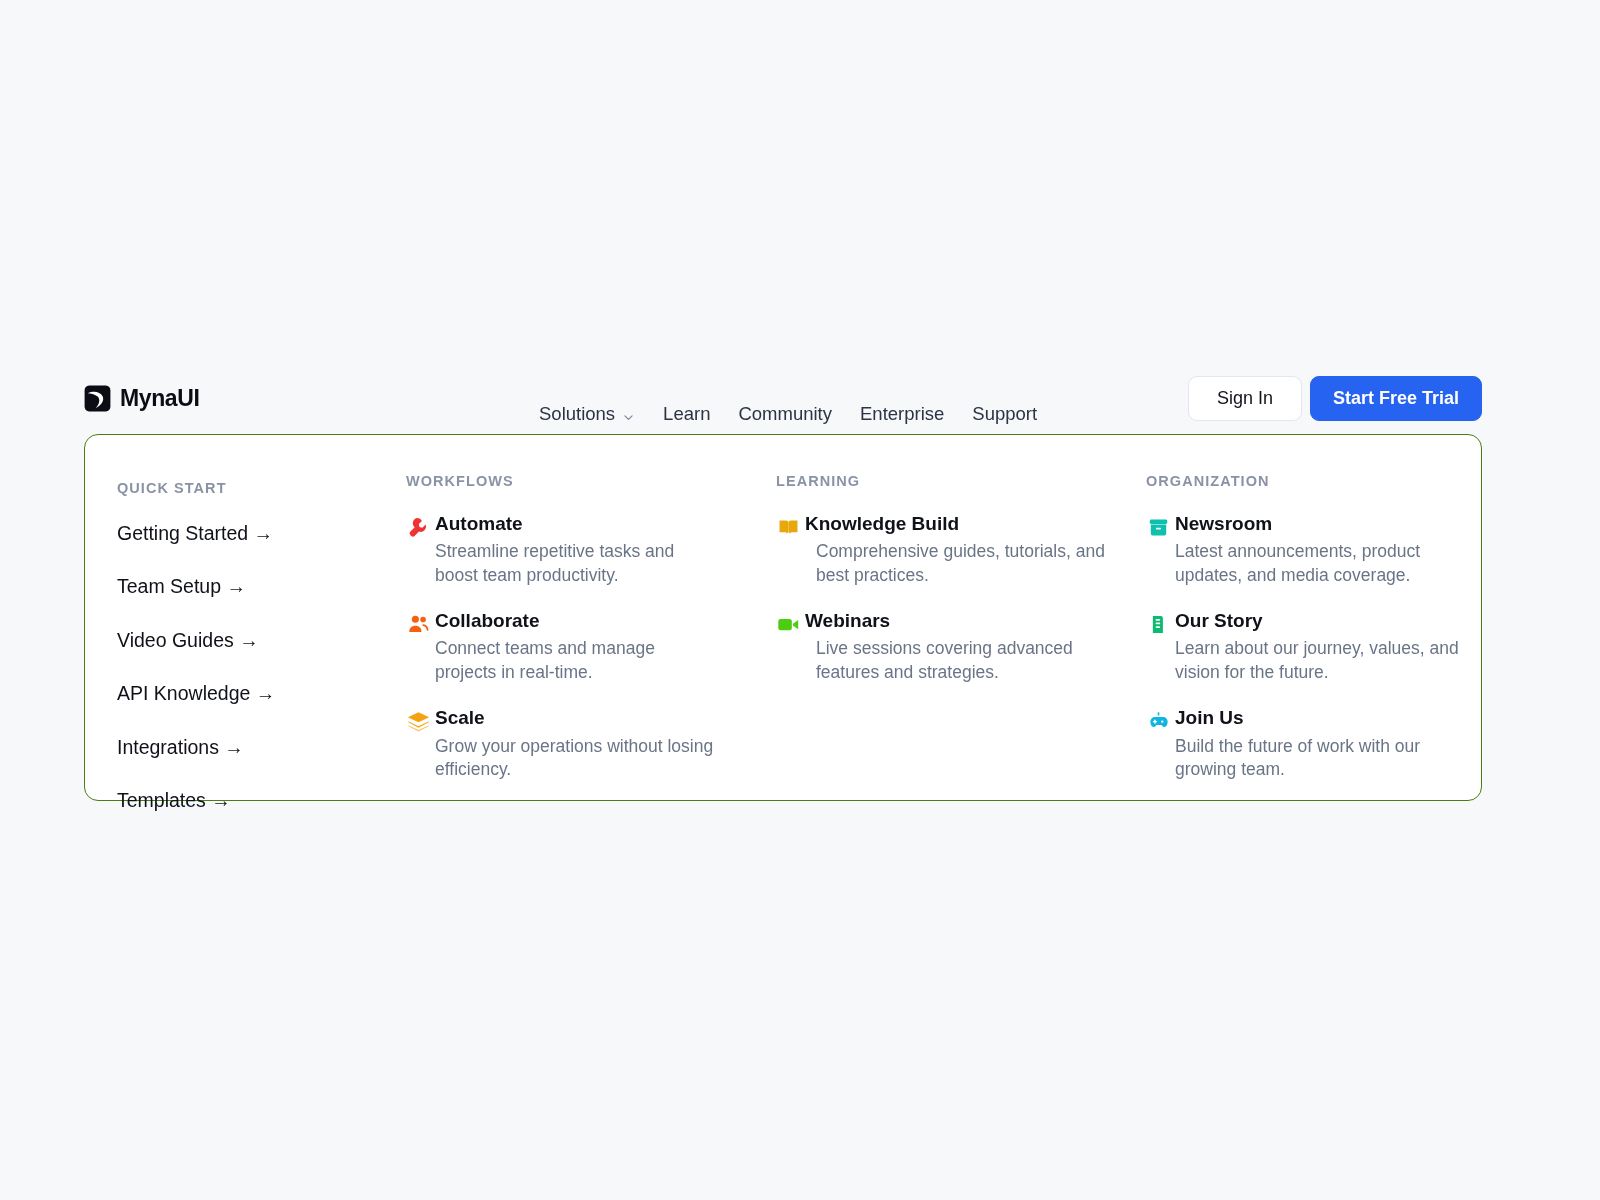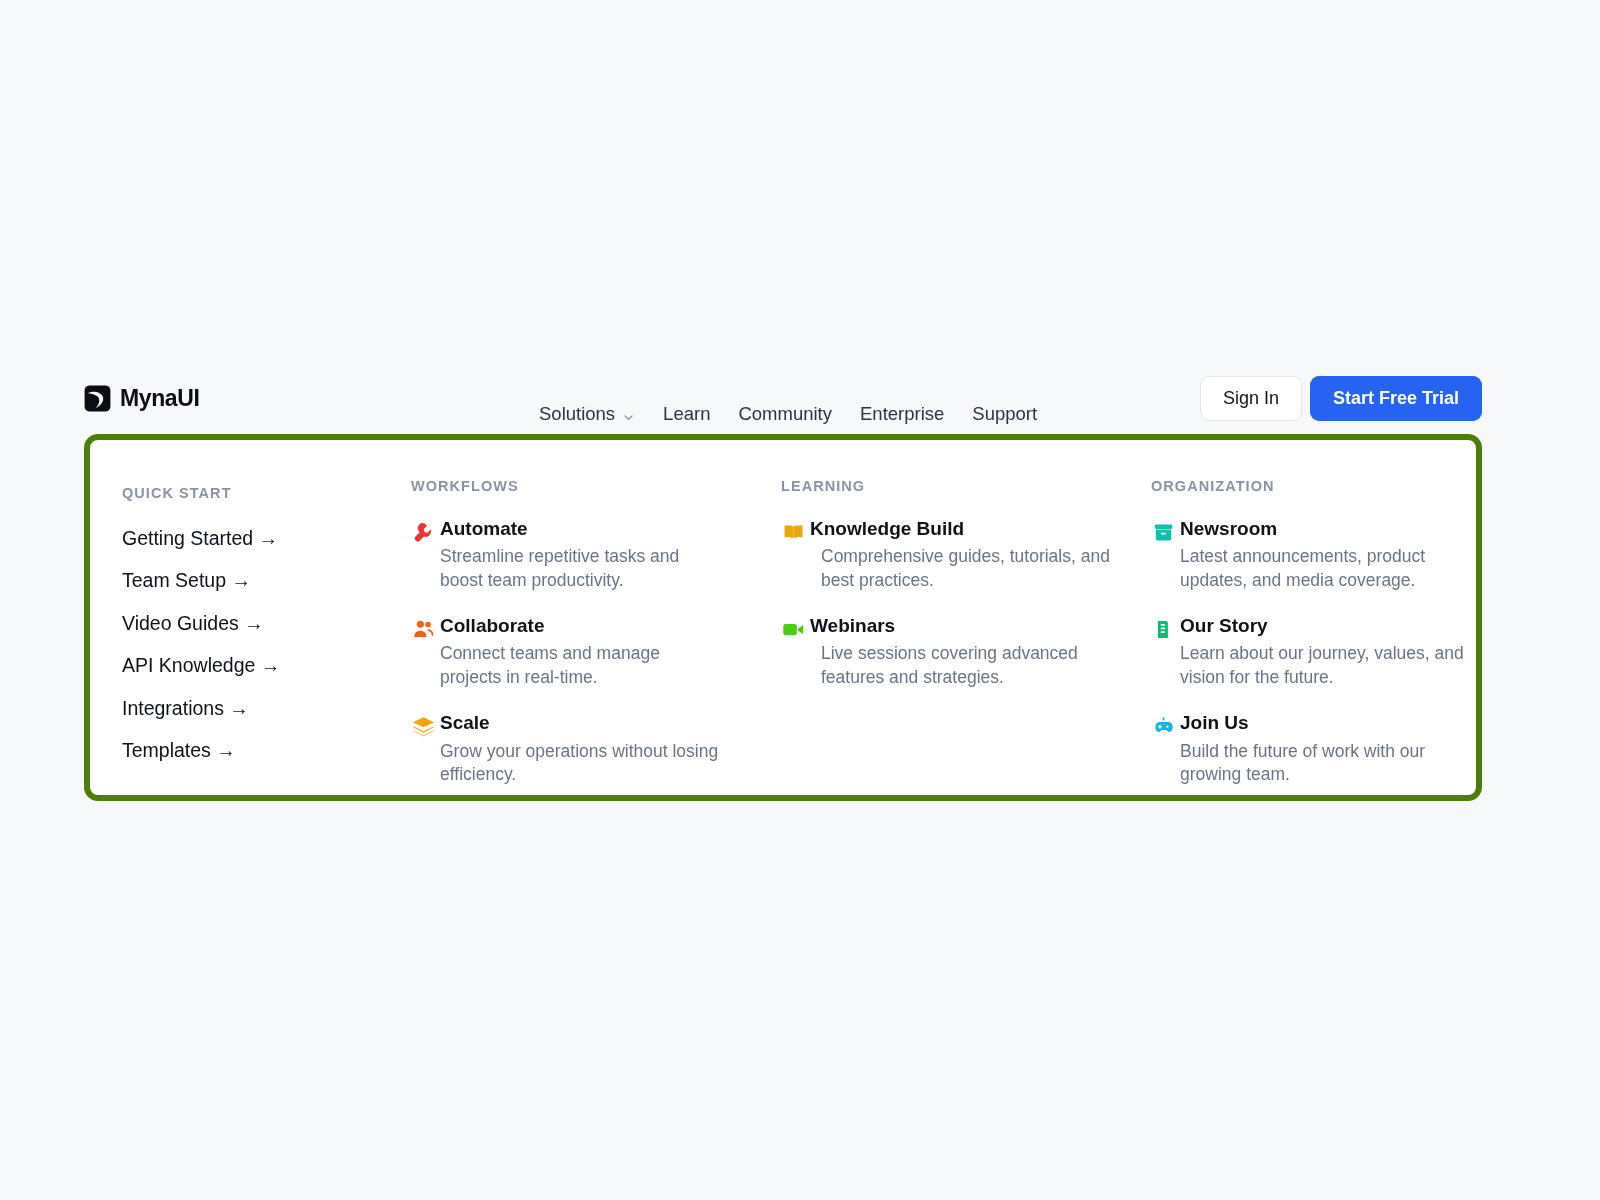--- a/index.html
+++ b/index.html
@@ -85,21 +85,21 @@
     position: absolute;
     right: 0;
     top: 0;
     height: 52px;
     display: flex;
     align-items: center;
     gap: 8px;
   }
   .btn-ghost {
     height: 45px;
-    padding: 0 22px;
+    padding: 0 28px;
     display: flex;
     align-items: center;
     justify-content: center;
     background: #ffffff;
     border: 1px solid #e3e6ec;
     border-radius: 9px;
     font-size: 18px;
     font-weight: 500;
     color: #12141c;
     cursor: pointer;
@@ -122,21 +122,21 @@
   }
 
   
   .panel {
     position: absolute;
     left: 84px;
     top: 434px;
     width: 1398px;
     height: 367px;
     background: #ffffff;
-    border: 6px solid #4d7c0f;
+    border: 1px solid #4d7c0f;
     border-radius: 14px;
     display: flex;
     padding: 36px 0 0 0;
   }
 
   .col { padding-top: 0; }
   .col-quick   { width: 300px; padding-left: 32px; }
   .col-work    { width: 370px; padding-left: 21px; }
   .col-learn   { width: 370px; padding-left: 21px; }
   .col-org     { width: 337px; padding-left: 21px; }
@@ -148,21 +148,21 @@
     color: #8a93a6;
     text-transform: uppercase;
     line-height: 1;
   }
   .col-quick .col-title { margin-bottom: 28px; margin-top: 10px; }
   .col-work .col-title,
   .col-learn .col-title,
   .col-org .col-title { margin-bottom: 24px; margin-top: 3px; }
 
   
-  .quick-list { display: flex; flex-direction: column; gap: 23px; }
+  .quick-list { display: flex; flex-direction: column; gap: 34px; }
   .quick-link {
     font-size: 19.5px;
     font-weight: 500;
     color: #10121a;
     line-height: 1;
     cursor: pointer;
     white-space: nowrap;
     display: inline-block;
   }
 

